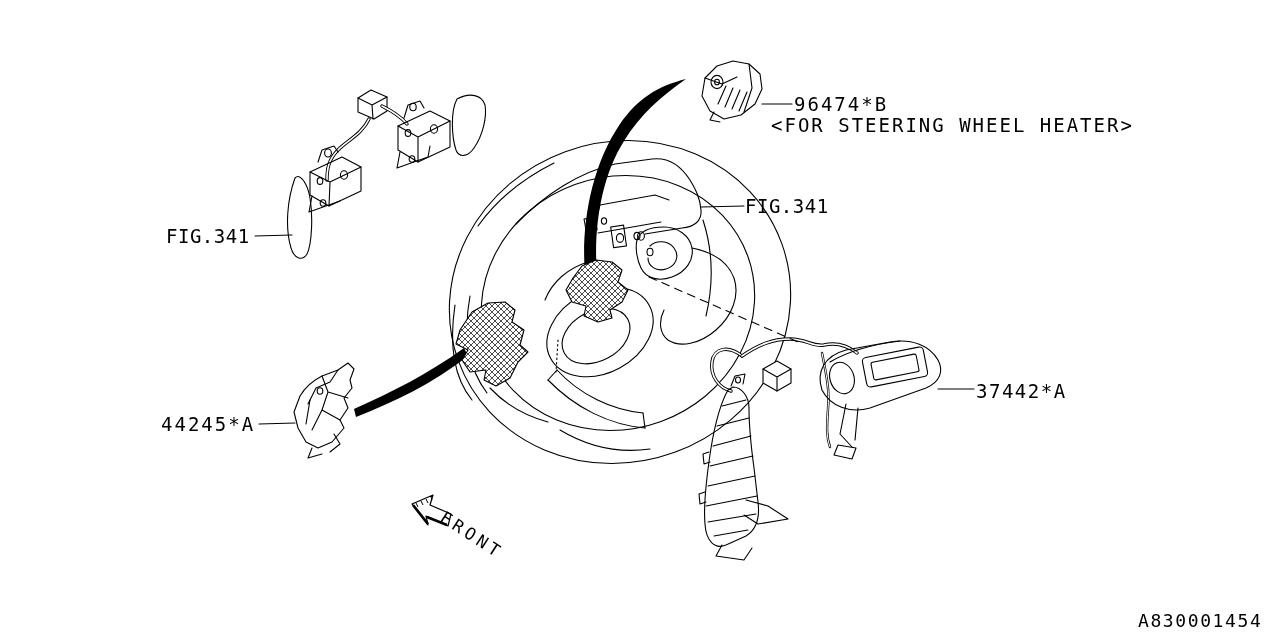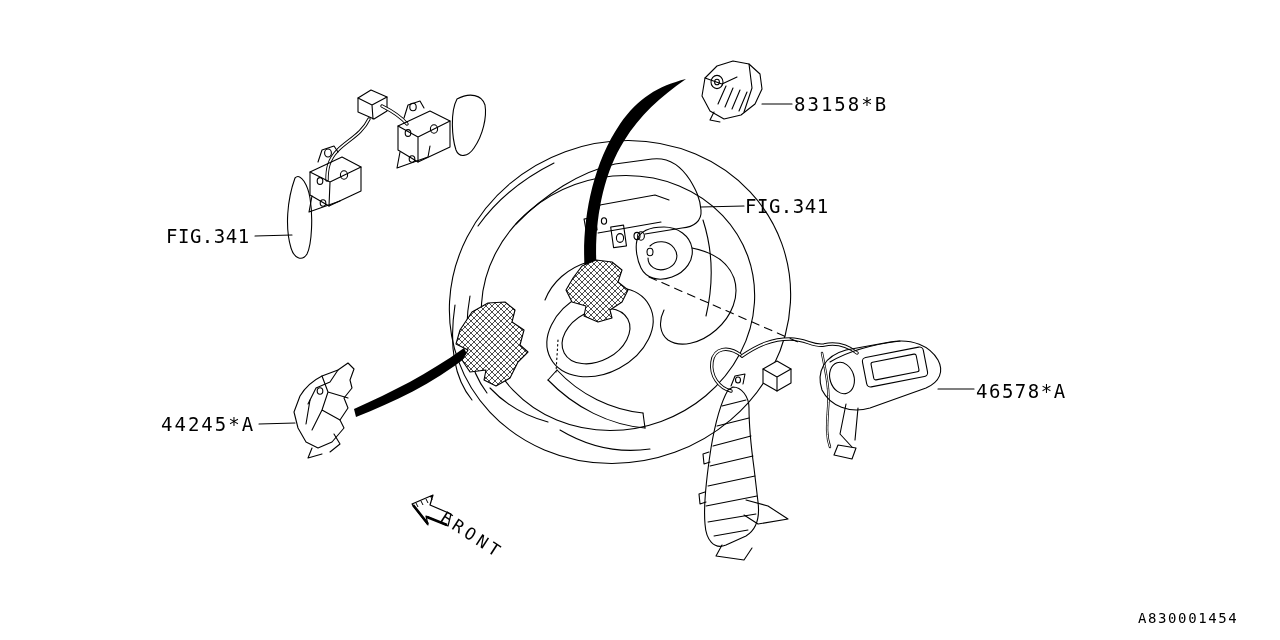--- a/index.html
+++ b/index.html
@@ -7,21 +7,21 @@
     position:relative;width:1280px;height:640px;background:#fff;overflow:hidden;
     font-family:"DejaVu Sans Mono","Liberation Mono",monospace;
   }
   #art{position:absolute;left:0;top:0;}
   .lbl{
     position:absolute;color:#000;font-size:19px;letter-spacing:2px;
     white-space:pre;line-height:1.1;font-weight:400;
   }
   .lbl.fig{letter-spacing:0.5px;text-align:center;}
   .lbl.front{font-size:17px;letter-spacing:4px;transform:rotate(33deg);transform-origin:left top;}
-  .lbl.docnum{font-size:14px;letter-spacing:1.6px;}
+  .lbl.docnum{font-size:18px;letter-spacing:1.6px;}
 </style>
 </head>
 <body>
 
 <div id="stage">
 
 <svg id="art" width="1280" height="640" viewBox="0 0 1280 640">
   <defs>
     <pattern id="xh" patternUnits="userSpaceOnUse" width="6" height="6">
       <path d="M0,0 L6,6 M6,0 L0,6" stroke="#000" stroke-width="0.7" fill="none"></path>
@@ -179,24 +179,25 @@
     <path d="M412,504 L433,495 L430,505 L451,514 L448,526 L426,516 L428,525 Z" fill="#fff" stroke="#000" stroke-width="1.2" stroke-linejoin="round"></path>
     <path d="M413,505 L428,524 M427,517 L447,525" stroke="#000" stroke-width="2.6" fill="none"></path>
     <path d="M416,503 L418,507 M421,501 L423,505 M426,499 L428,503 M431,497 L432,500" stroke="#000" stroke-width="1" fill="none"></path>
   </g>
 </svg>
 
 <div class="lbl fig" style="left:166px;top:226px;">FIG.341</div>
 
 <div class="lbl fig" style="left:745px;top:196px;">FIG.341</div>
 
-<div class="lbl" style="left:794px;top:94px;">83158*B</div>
-
-
-<div class="lbl" style="left:976px;top:381px;letter-spacing:1.5px;">46578*A</div>
+<div class="lbl" style="left:794px;top:94px;">96474*B</div>
+
+<div class="lbl" style="left:771px;top:115px;">&lt;FOR STEERING WHEEL HEATER&gt;</div>
+
+<div class="lbl" style="left:976px;top:381px;letter-spacing:1.5px;">37442*A</div>
 
 <div class="lbl" style="left:161px;top:414px;">44245*A</div>
 
 <div class="lbl front" style="left:447px;top:508px;">FRONT</div>
 
 <div class="lbl docnum" style="left:1138px;top:611px;">A830001454</div>
 
 </div>
 
 </body></html>

